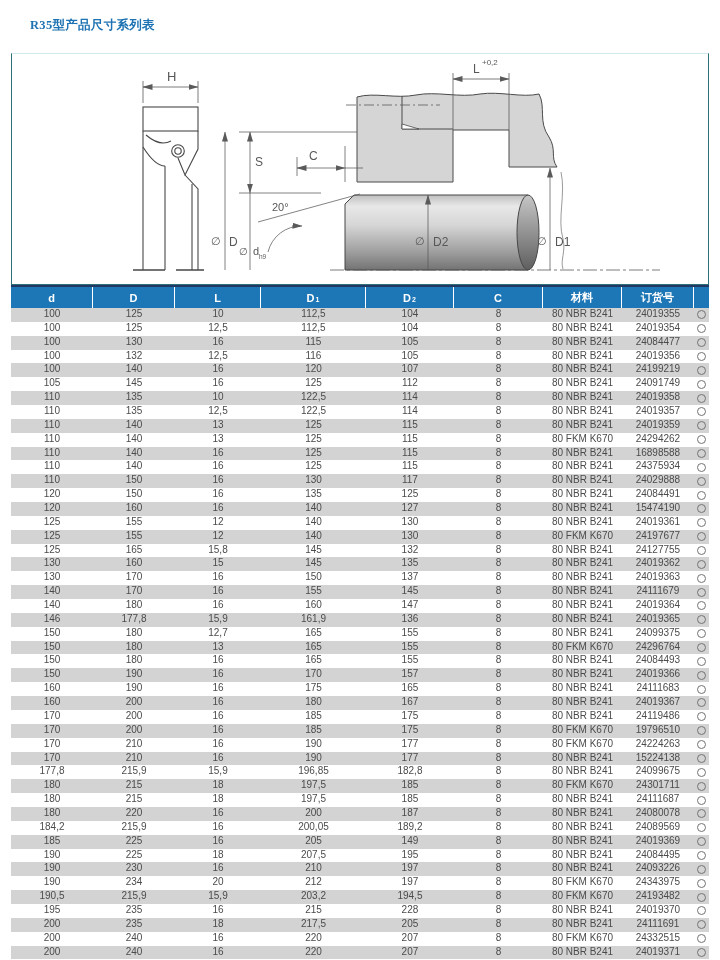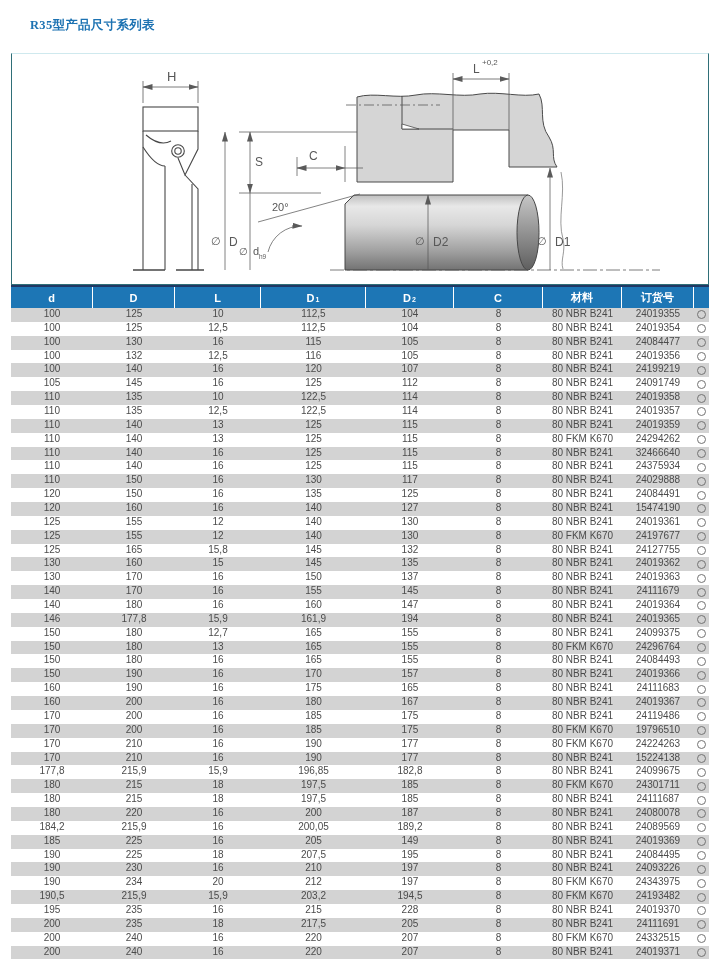--- a/index.html
+++ b/index.html
@@ -312,21 +312,21 @@
         </div>
       </div>
       <div class="data-row odd">
         <div class="cell c0">110</div>
         <div class="cell c1">140</div>
         <div class="cell c2">16</div>
         <div class="cell c3">125</div>
         <div class="cell c4">115</div>
         <div class="cell c5">8</div>
         <div class="cell c6">80 NBR B241</div>
-        <div class="cell c7">32466640</div>
+        <div class="cell c7">16898588</div>
         <div class="cell c8">
           <span class="ring"></span>
         </div>
       </div>
       <div class="data-row even">
         <div class="cell c0">110</div>
         <div class="cell c1">140</div>
         <div class="cell c2">16</div>
         <div class="cell c3">125</div>
         <div class="cell c4">115</div>
@@ -465,21 +465,21 @@
         <div class="cell c7">24019364</div>
         <div class="cell c8">
           <span class="ring"></span>
         </div>
       </div>
       <div class="data-row odd">
         <div class="cell c0">146</div>
         <div class="cell c1">177,8</div>
         <div class="cell c2">15,9</div>
         <div class="cell c3">161,9</div>
-        <div class="cell c4">194</div>
+        <div class="cell c4">136</div>
         <div class="cell c5">8</div>
         <div class="cell c6">80 NBR B241</div>
         <div class="cell c7">24019365</div>
         <div class="cell c8">
           <span class="ring"></span>
         </div>
       </div>
       <div class="data-row even">
         <div class="cell c0">150</div>
         <div class="cell c1">180</div>

